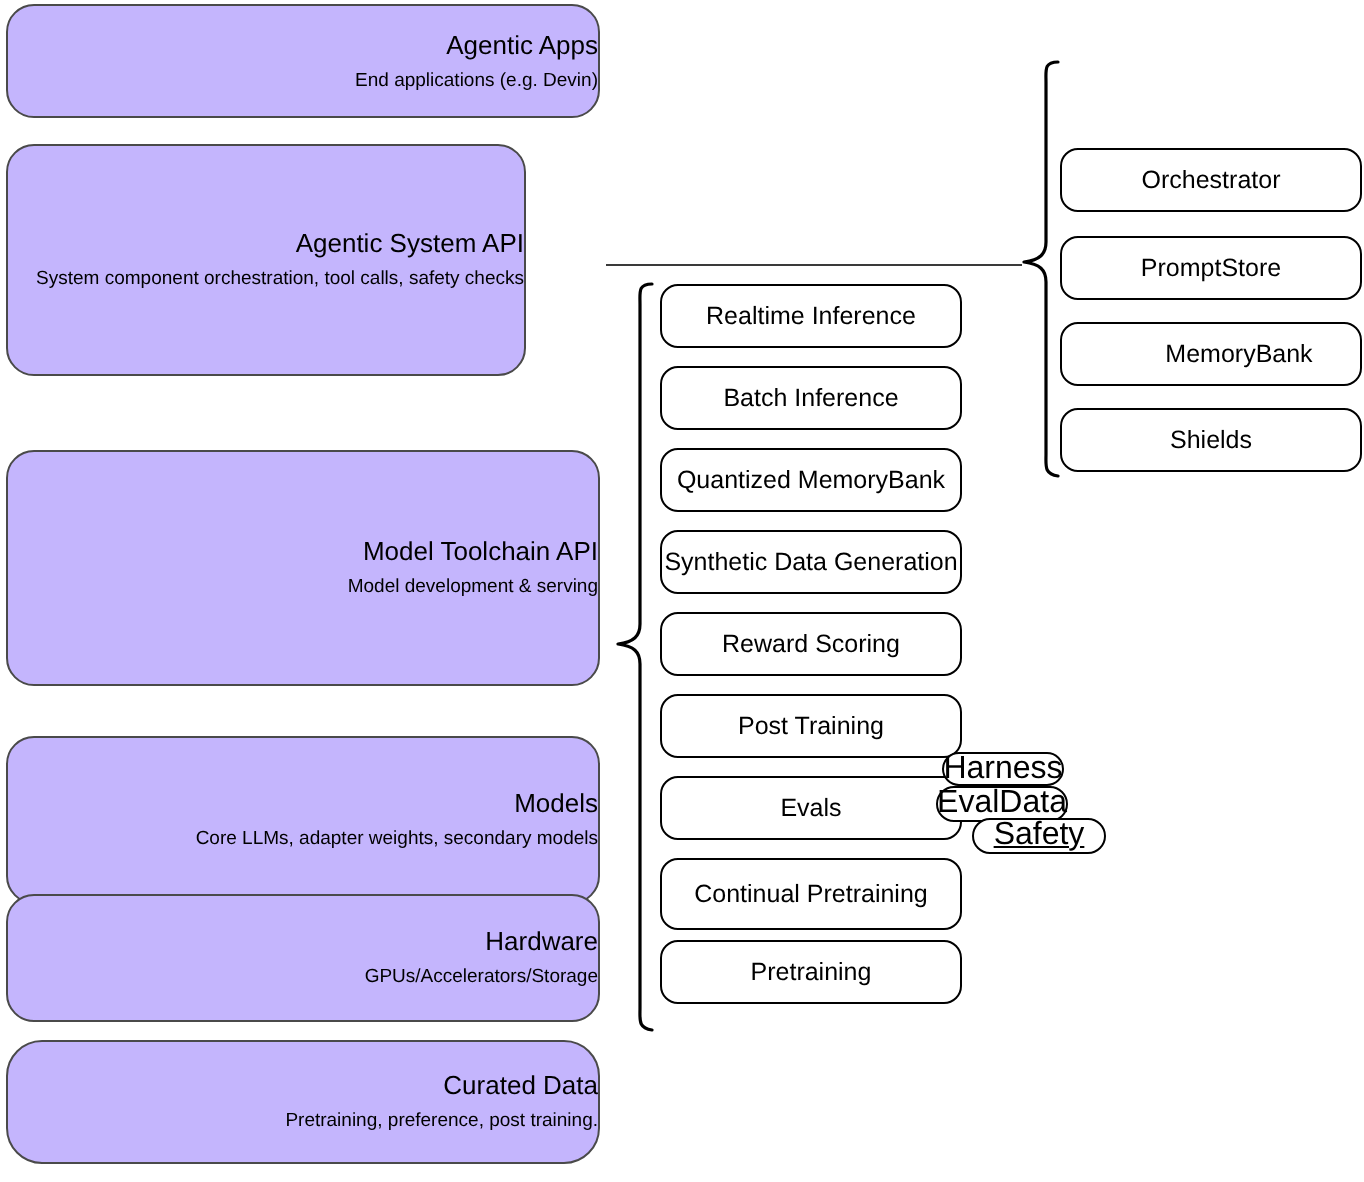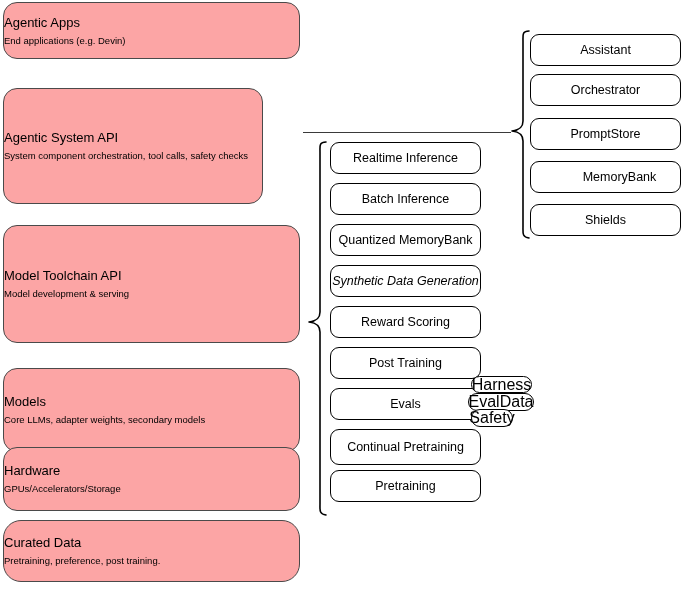--- a/index.html
+++ b/index.html
@@ -18,24 +18,24 @@
     background: #ffffff;
     overflow: hidden;
   }
 
   
   .stack-box {
     position: absolute;
     box-sizing: border-box;
     border: 1.2px solid #4a4a4a;
     border-radius: 14px;
-    background: #fca5a5;
+    background: #c4b5fd;
     display: flex;
     flex-direction: column;
-    align-items: flex-start;
+    align-items: flex-end;
     justify-content: center;
     text-align: center;
   }
   .stack-title {
     font-size: 13px;
     color: #000000;
     line-height: 17px;
   }
   .stack-sub {
     font-size: 9.5px;
@@ -96,21 +96,21 @@
 </head>
 <body>
 
 <div id="canvas">
 
   <div class="stack-box" style="left:3px; top:2px; width:297px; height:57px;">
     <div class="stack-title">Agentic Apps</div>
     <div class="stack-sub">End applications (e.g. Devin)</div>
   </div>
 
-  <div class="stack-box" style="left:3px; top:88px; width:260px; height:116px;">
+  <div class="stack-box" style="left:3px; top:72px; width:260px; height:116px;">
     <div class="stack-title">Agentic System API</div>
     <div class="stack-sub">System component orchestration, tool calls, safety checks</div>
   </div>
 
   <div class="stack-box" style="left:3px; top:225px; width:297px; height:118px;">
     <div class="stack-title">Model Toolchain API</div>
     <div class="stack-sub">Model development &amp; serving</div>
   </div>
 
   <div class="stack-box" style="left:3px; top:368px; width:297px; height:84px;">
@@ -149,39 +149,38 @@
              L 13 198
              C 13 204, 12 208, 19 209"></path>
   </svg>
 
   <div class="node-box" style="left:330px; top:142px; width:151px; height:32px;">Realtime Inference</div>
 
   <div class="node-box" style="left:330px; top:183px; width:151px; height:32px;">Batch Inference</div>
 
   <div class="node-box" style="left:330px; top:224px; width:151px; height:32px;">Quantized MemoryBank</div>
 
-  <div class="node-box" style="left:330px; top:265px; width:151px; height:32px;font-style:italic;">Synthetic Data Generation</div>
+  <div class="node-box" style="left:330px; top:265px; width:151px; height:32px;">Synthetic Data Generation</div>
 
   <div class="node-box" style="left:330px; top:306px; width:151px; height:32px;">Reward Scoring</div>
 
   <div class="node-box" style="left:330px; top:347px; width:151px; height:32px;">Post Training</div>
 
   <div class="node-box" style="left:330px; top:388px; width:151px; height:32px;">Evals</div>
 
   <div class="node-box" style="left:330px; top:429px; width:151px; height:36px;">Continual Pretraining</div>
 
   <div class="node-box" style="left:330px; top:470px; width:151px; height:32px;">Pretraining</div>
 
   <div class="chip" style="left:471px; top:376px; width:61px; height:17px;">Harness</div>
 
   <div class="chip" style="left:468px; top:393px; width:66px; height:18px;">EvalData</div>
 
-  <div class="chip" style="left:471px; top:409px; width:42px; height:18px;">Safety</div>
+  <div class="chip" style="left:486px; top:409px; width:67px; height:18px;text-decoration:underline;">Safety</div>
 
-  <div class="node-box" style="left:530px; top:34px; width:151px; height:32px;">Assistant</div>
 
   <div class="node-box" style="left:530px; top:74px; width:151px; height:32px;">Orchestrator</div>
 
   <div class="node-box" style="left:530px; top:118px; width:151px; height:32px;">PromptStore</div>
 
   <div class="node-box" style="left:530px; top:161px; width:151px; height:32px;padding-left:28px;">MemoryBank</div>
 
   <div class="node-box" style="left:530px; top:204px; width:151px; height:32px;">Shields</div>
 
 </div>

